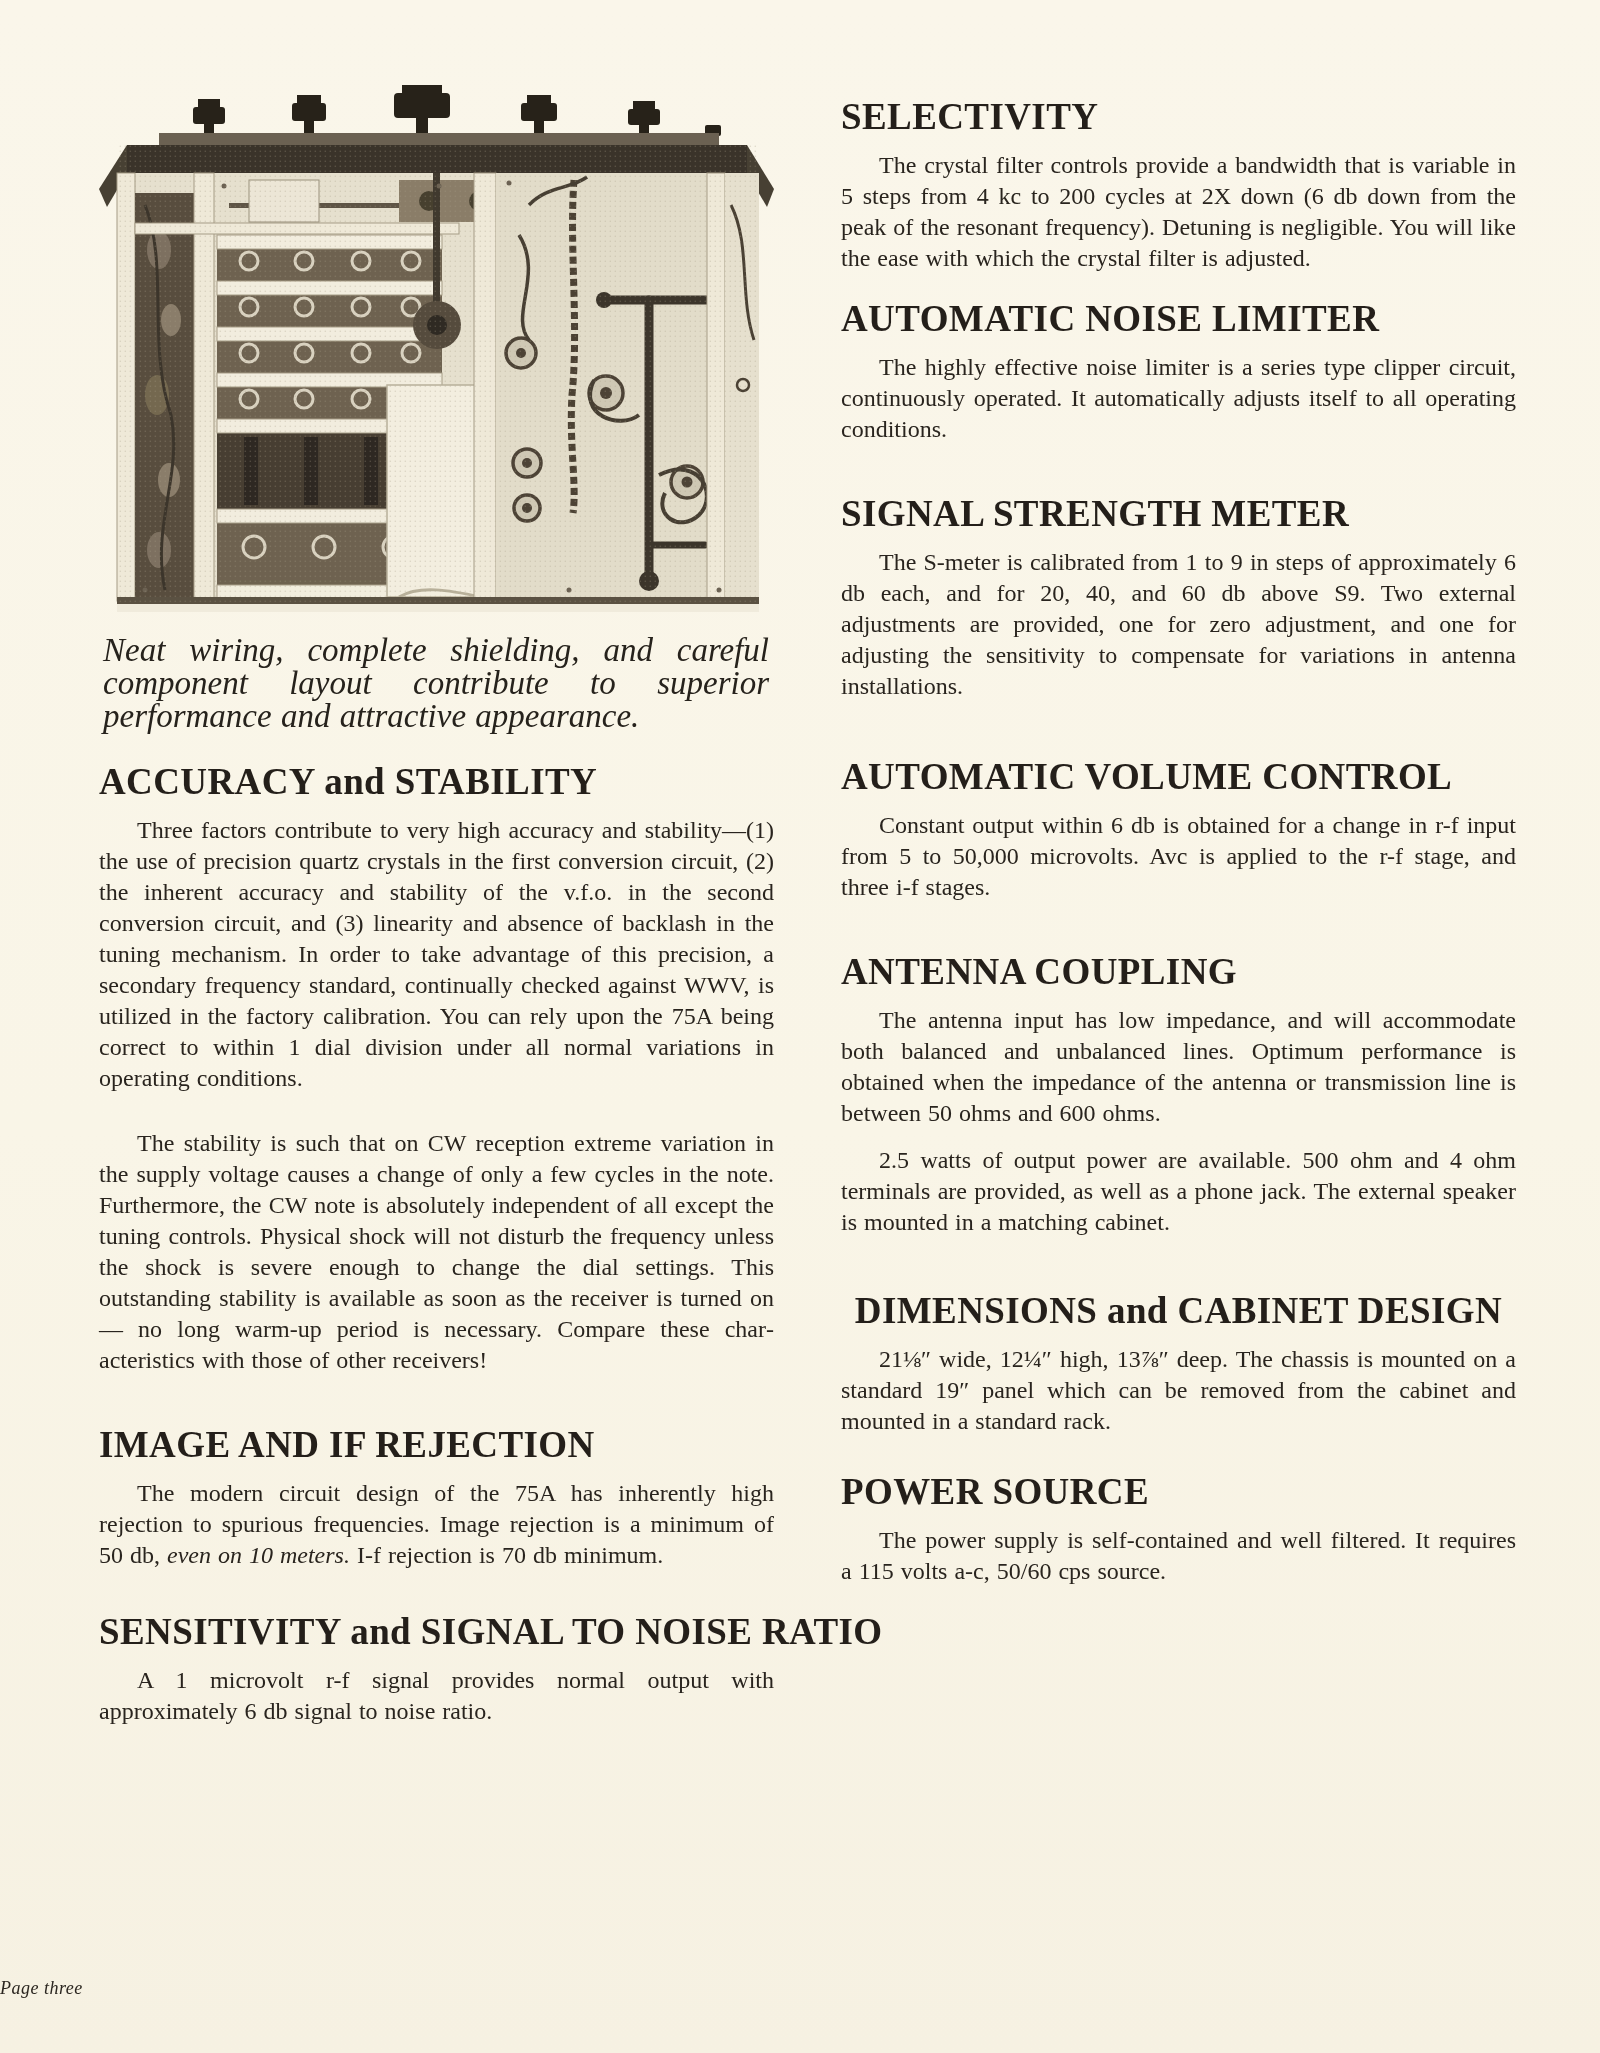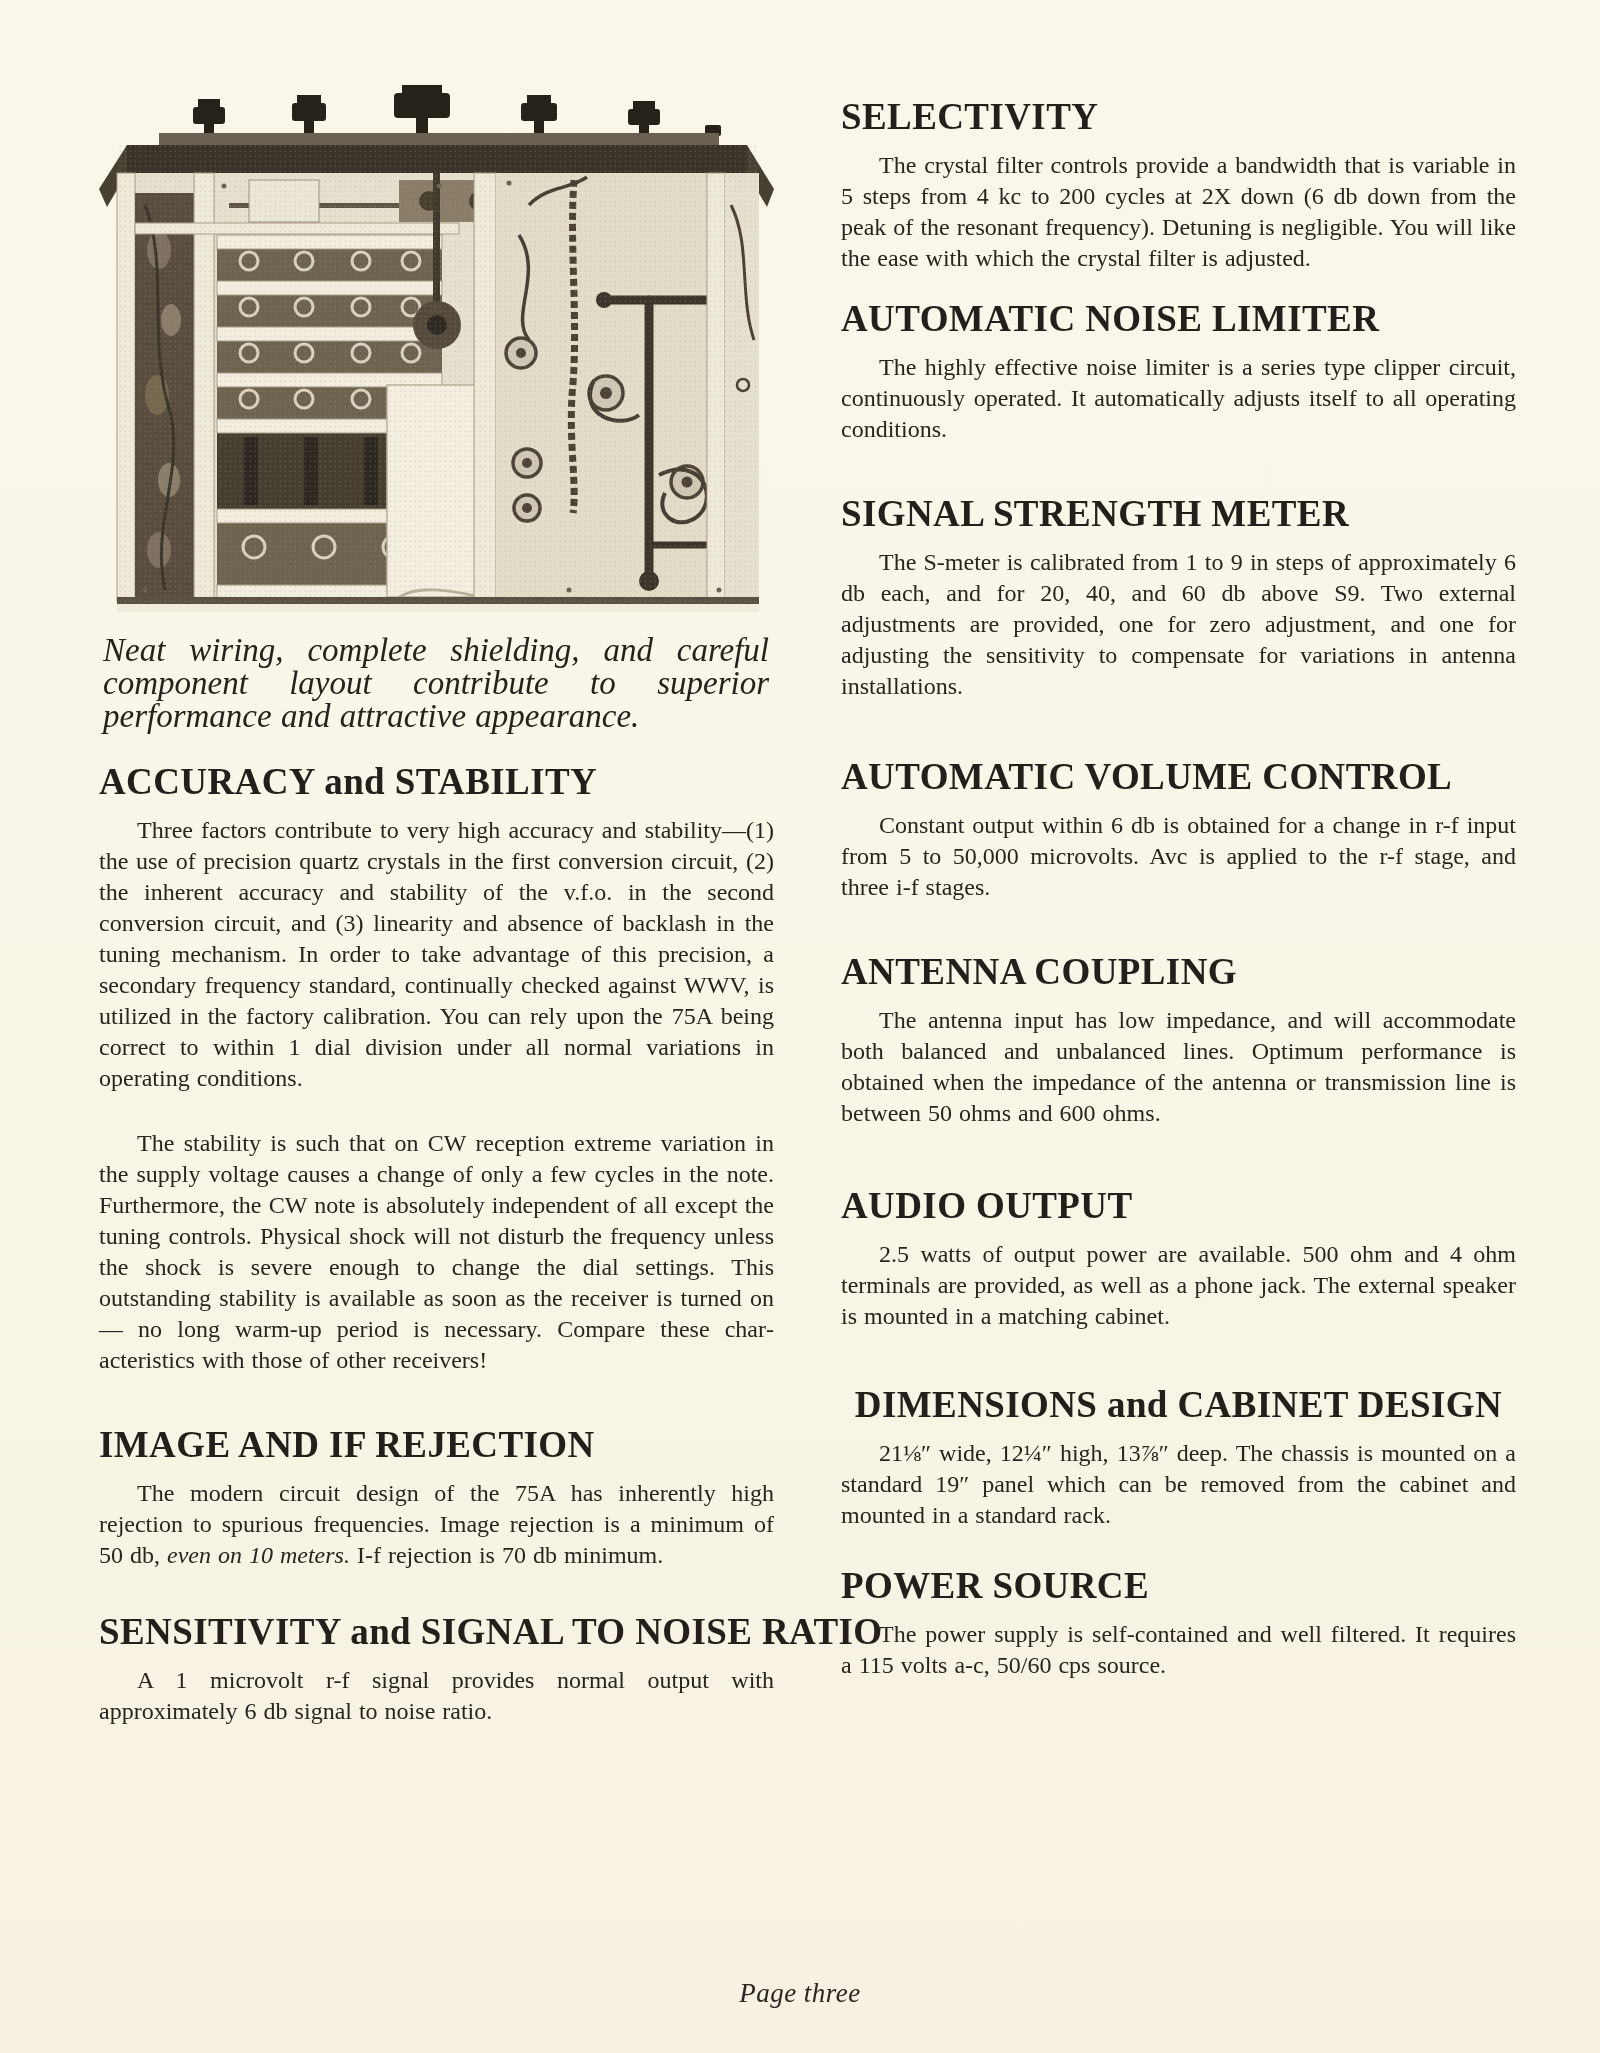--- a/index.html
+++ b/index.html
@@ -25,22 +25,22 @@
   }
   .caption{
     margin:22px 0 0 4px;width:666px;font-style:italic;font-size:33px;
     line-height:33px;text-align:justify;color:#26221c;word-spacing:1px;
   }
   .mt16{margin-top:16px;} .mt32{margin-top:32px;} .mt34{margin-top:34px;}
   .mt38{margin-top:38px;} .mt44{margin-top:44px;} .mt52{margin-top:52px;}
   .mt56{margin-top:56px;text-align:center;} .mt58{margin-top:58px;} .mt60{margin-top:60px;}
   .mt62{margin-top:28px;}
   .footer{
-    position:absolute;left:0;top:1978px;width:1600px;text-align:center;
-    font-style:italic;font-size:27px;letter-spacing:.5px;color:#2b2620;
+    position:absolute;left:0;top:1978px;width:1600px;text-align:left;
+    font-style:italic;font-size:18px;letter-spacing:.5px;color:#2b2620;
   }
   .photo{display:block;}
   em{font-style:italic;}
 </style>
 </head>
 <body>
 
 <div class="page">
 
   <div class="col col-left">
@@ -220,21 +220,20 @@
 
     <h2 class="head mt52">SIGNAL STRENGTH METER</h2>
     <p class="para mt16">The S-meter is calibrated from 1 to 9 in steps of approximately 6 db each, and for 20, 40, and 60 db above S9.  Two external adjustments are provided, one for zero adjustment, and one for adjusting the sensitivity to compensate for variations in antenna installations.</p>
 
     <h2 class="head mt58">AUTOMATIC VOLUME CONTROL</h2>
     <p class="para mt16">Constant output within 6 db is obtained for a change in r-f input from 5 to 50,000 microvolts.  Avc is applied to the r-f stage, and three i-f stages.</p>
 
     <h2 class="head mt52">ANTENNA COUPLING</h2>
     <p class="para mt16">The antenna input has low impedance, and will accommodate both balanced and unbalanced lines.  Optimum performance is obtained when the imped­ance of the antenna or transmission line is between 50 ohms and 600 ohms.</p>
 
-    <h2 class="head mt60">AUDIO OUTPUT</h2>
     <p class="para mt16">2.5 watts of output power are available.  500 ohm and 4 ohm terminals are provided, as well as a phone jack.  The external speaker is mounted in a match­ing cabinet.</p>
 
     <h2 class="head mt56">DIMENSIONS and CABINET DESIGN</h2>
     <p class="para mt16">21⅛″ wide, 12¼″ high, 13⅞″ deep.  The chassis is mounted on a standard 19″ panel which can be re­moved from the cabinet and mounted in a standard rack.</p>
 
     <h2 class="head mt38">POWER SOURCE</h2>
     <p class="para mt16">The power supply is self-contained and well filtered. It requires a 115 volts a-c, 50/60 cps source.</p>
   </div>
 
   <div class="footer">Page three</div>

